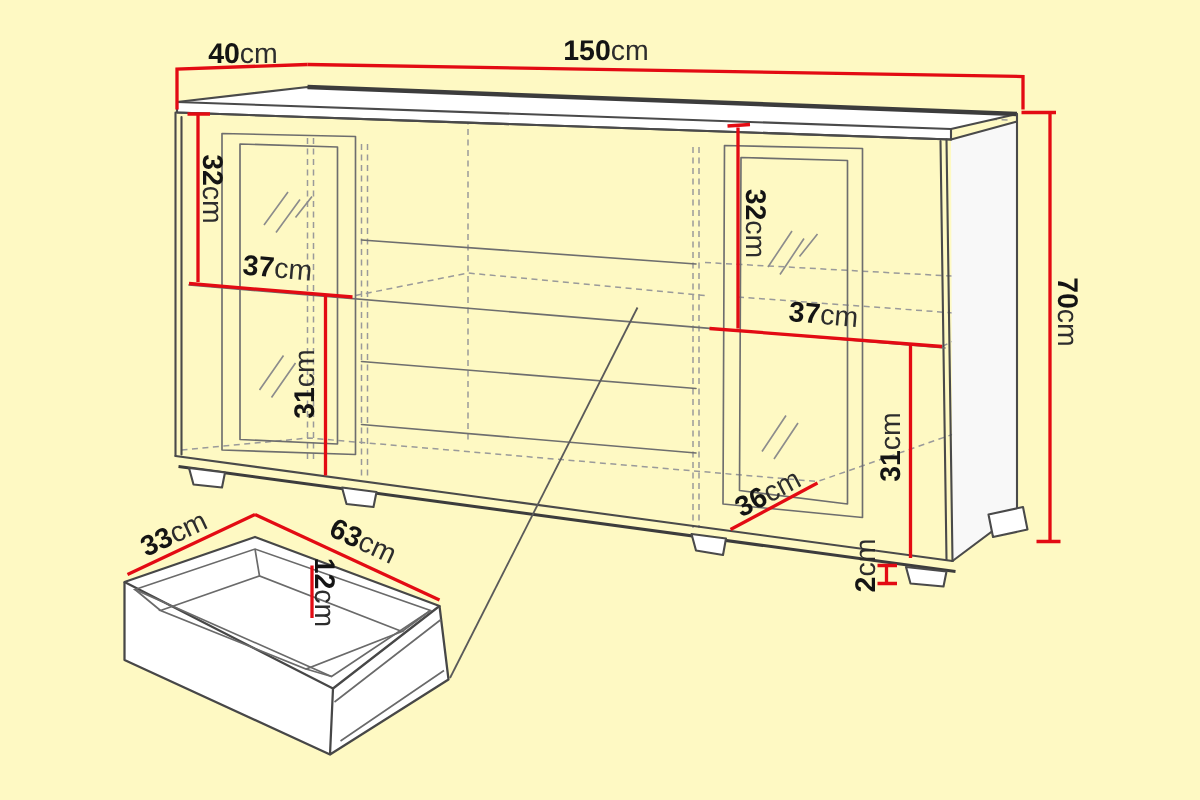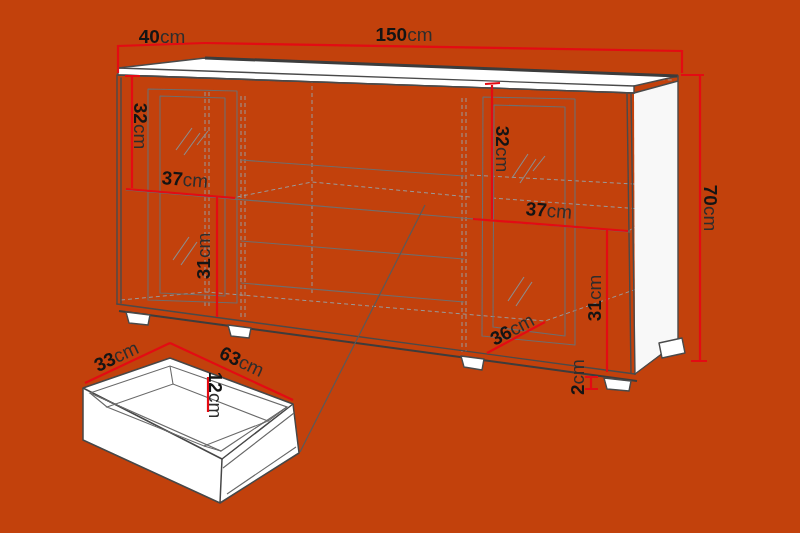--- a/index.html
+++ b/index.html
@@ -1,16 +1,16 @@
 <!DOCTYPE html>
 <html style="--dimension-red: #e30b13; --line-gray: #4a4a4a; --line-dark: #3c3c3c; --dash-gray: #9a9a9a; --text-dark: #141414;"><head>
 <meta charset="utf-8">
 <style>
   html,body{margin:0;padding:0;background:#ffffff;}
-  .stage{position:relative;width:800px;height:533px;background:#c2410c;overflow:hidden;
+  .stage{position:relative;width:800px;height:533px;background:#fef9c3;overflow:hidden;
          font-family:"Liberation Sans", sans-serif;}
   svg{display:block}
   
   .ln   {stroke:var(--line-gray,#4a4a4a);stroke-width:1.4;fill:none;stroke-linejoin:round;stroke-linecap:round;}
   .thin {stroke:#6e6e6e;stroke-width:1.1;}
   .thick{stroke:var(--line-dark,#3c3c3c);stroke-width:3;}
   .plinth{stroke:var(--line-dark,#3c3c3c);stroke-width:2;}
   .dash {stroke:var(--dash-gray,#9a9a9a);stroke-width:1;stroke-dasharray:4 3;fill:none;}
   .glass{stroke:#8c8c8c;stroke-width:1.1;fill:none;}
   .red  {stroke:var(--dimension-red,#e30b13);stroke-width:2.2;fill:none;}

